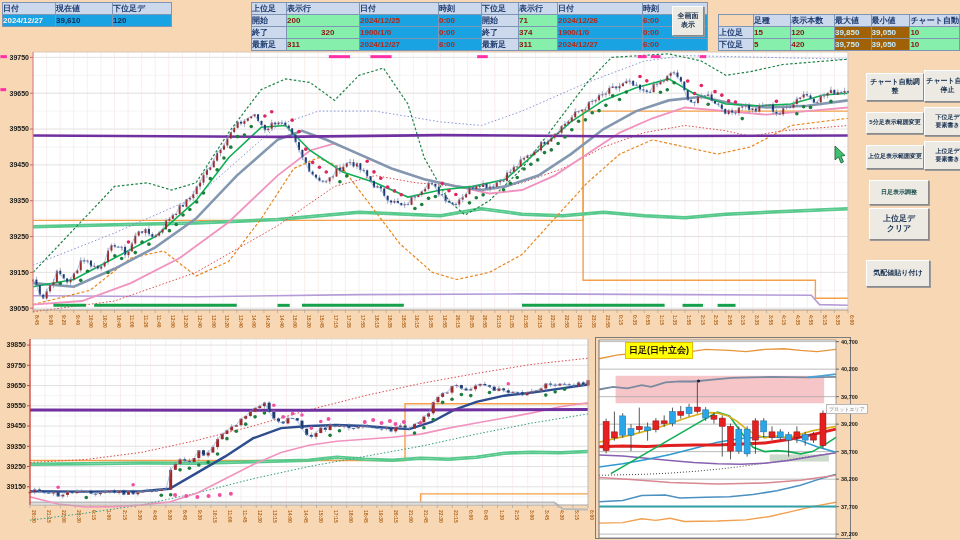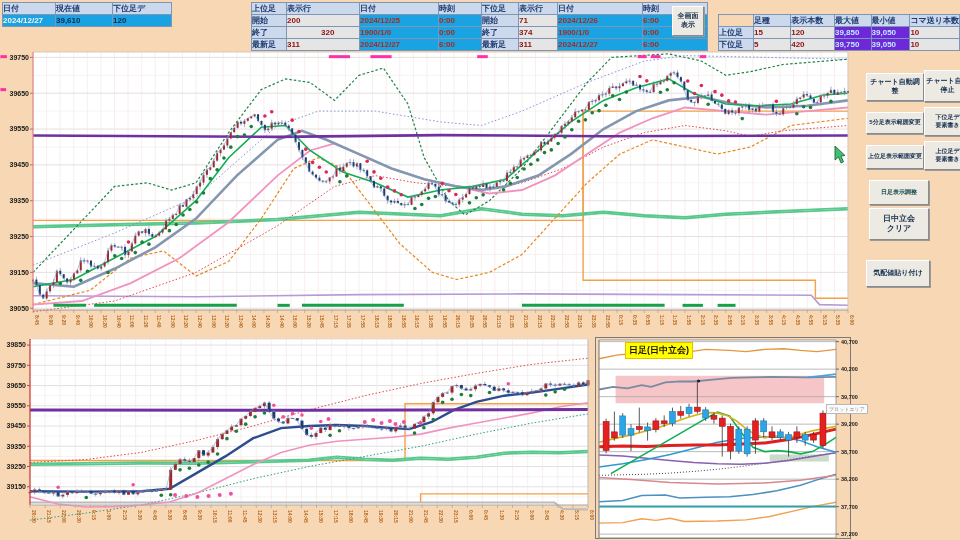--- a/index.html
+++ b/index.html
@@ -4,25 +4,25 @@
 <style>
   html,body{margin:0;padding:0;}
   body{width:960px;height:540px;overflow:hidden;position:relative;background:#f8d8b4;
        font-family:"Liberation Sans",sans-serif;}
   #chart-layer{position:absolute;left:0;top:0;z-index:1;}
   .hdr{position:absolute;z-index:2;}
   table.tbl{border-collapse:collapse;table-layout:fixed;}
   table.tbl td{border:1px solid #7f95b5;padding:0;text-align:left;height:11px;
        font:bold 8px "Liberation Sans",sans-serif;overflow:hidden;white-space:nowrap;}
   .lav{background:#ccd8ec;color:#1c3a6e;}
-  .cyan{background:#e5e5e5;color:#8c1212;}
+  .cyan{background:#86efac;color:#8c1212;}
   .blu-red{background:#1aa3e3;color:#b02818;}
   .blu-white{background:#1aa3e3;color:#f8f2ef;}
   .blu-navy{background:#1aa3e3;color:#122a4e;}
-  .blu-light{background:#6d28d9;color:#c2e9fc;}
+  .blu-light{background:#a16207;color:#c2e9fc;}
   .noborder{background:#f8d8b4;border-color:#f8d8b4;}
   .xbtn{position:absolute;z-index:2;background:#edeae3;border:1px solid #8a8a8a;
        border-top-color:#ffffff;border-left-color:#ffffff;box-shadow:1px 1px 0 #9a9a9a;
        color:#17304f;display:flex;align-items:center;justify-content:center;text-align:center;
        white-space:pre-line;font:bold 7px "Liberation Sans",sans-serif;line-height:1.25;}
   .daily-panel{position:absolute;left:595px;top:337px;width:256px;height:202px;z-index:0;
        background:#f8d8b4;border:1px solid #7a7a7a;box-sizing:border-box;}
   .daily-title{position:absolute;left:625px;top:342px;z-index:2;background:#ffff00;
        border:1px solid #e0c000;color:#201000;font:bold 9px "Liberation Sans",sans-serif;
        padding:1px 3px;}
@@ -1473,21 +1473,21 @@
       </tbody>
     </table>
   <table class="tbl hdr" id="tbl-right" style="left:718px;top:14px;">
       <tbody>
         <tr>
           <td class="noborder" style="width: 38px;"></td>
           <td class="lav" style="width: 44px;">足種</td>
           <td class="lav" style="width: 47px;">表示本数</td>
           <td class="lav" style="width: 40px;">最大値</td>
           <td class="lav" style="width: 43px;">最小値</td>
-          <td class="lav" style="width: 45px;">コマ送り本数</td>
+          <td class="lav" style="width: 45px;">チャート自動</td>
         </tr>
         <tr>
           <td class="lav" style="width: 38px;">上位足</td>
           <td class="cyan" style="width: 44px;">15</td>
           <td class="cyan" style="width: 47px;">120</td>
           <td class="blu-light" style="width: 40px;">39,850</td>
           <td class="blu-light" style="width: 43px;">39,050</td>
           <td class="cyan" style="width: 45px;">10</td>
         </tr>
         <tr>
@@ -1507,21 +1507,21 @@
   <div class="xbtn" style="left:866px;top:73px;width:56px;height:26px;">チャート自動調整</div>
   <div class="xbtn" style="left:924px;top:70px;width:45px;height:30px;">チャート自動
 停止</div>
   <div class="xbtn" style="left:866px;top:112px;width:56px;height:20px;font-size:6px;">5分足表示範囲変更</div>
   <div class="xbtn" style="left:924px;top:107px;width:45px;height:27px;font-size:6px;">下位足デ
 要素書き</div>
   <div class="xbtn" style="left:866px;top:145px;width:56px;height:22px;font-size:6px;">上位足表示範囲変更</div>
   <div class="xbtn" style="left:924px;top:141px;width:45px;height:27px;font-size:6px;">上位足デ
 要素書き</div>
   <div class="xbtn" style="left:869px;top:180px;width:58px;height:23px;font-size:6px;color:#1c5050;">日足表示調整</div>
-  <div class="xbtn" style="left:869px;top:208px;width:58px;height:30px;font-size:8px;">日中立会
+  <div class="xbtn" style="left:869px;top:208px;width:58px;height:30px;font-size:8px;">上位足デ
 クリア</div>
   <div class="xbtn" style="left:866px;top:260px;width:62px;height:25px;">気配値貼り付け</div>
 
   <div class="daily-title">日足(日中立会)</div>
   <div class="plot-tooltip">プロットエリア</div>
 
   <svg id="cursor" width="16" height="20">
     <polygon points="1,0 1,14 4.5,11 7,17 9.5,15.8 7,10 11,9.5" fill="#3fbf6f" stroke="#145c32" stroke-width="0.8"></polygon>
   </svg>
 </div>

